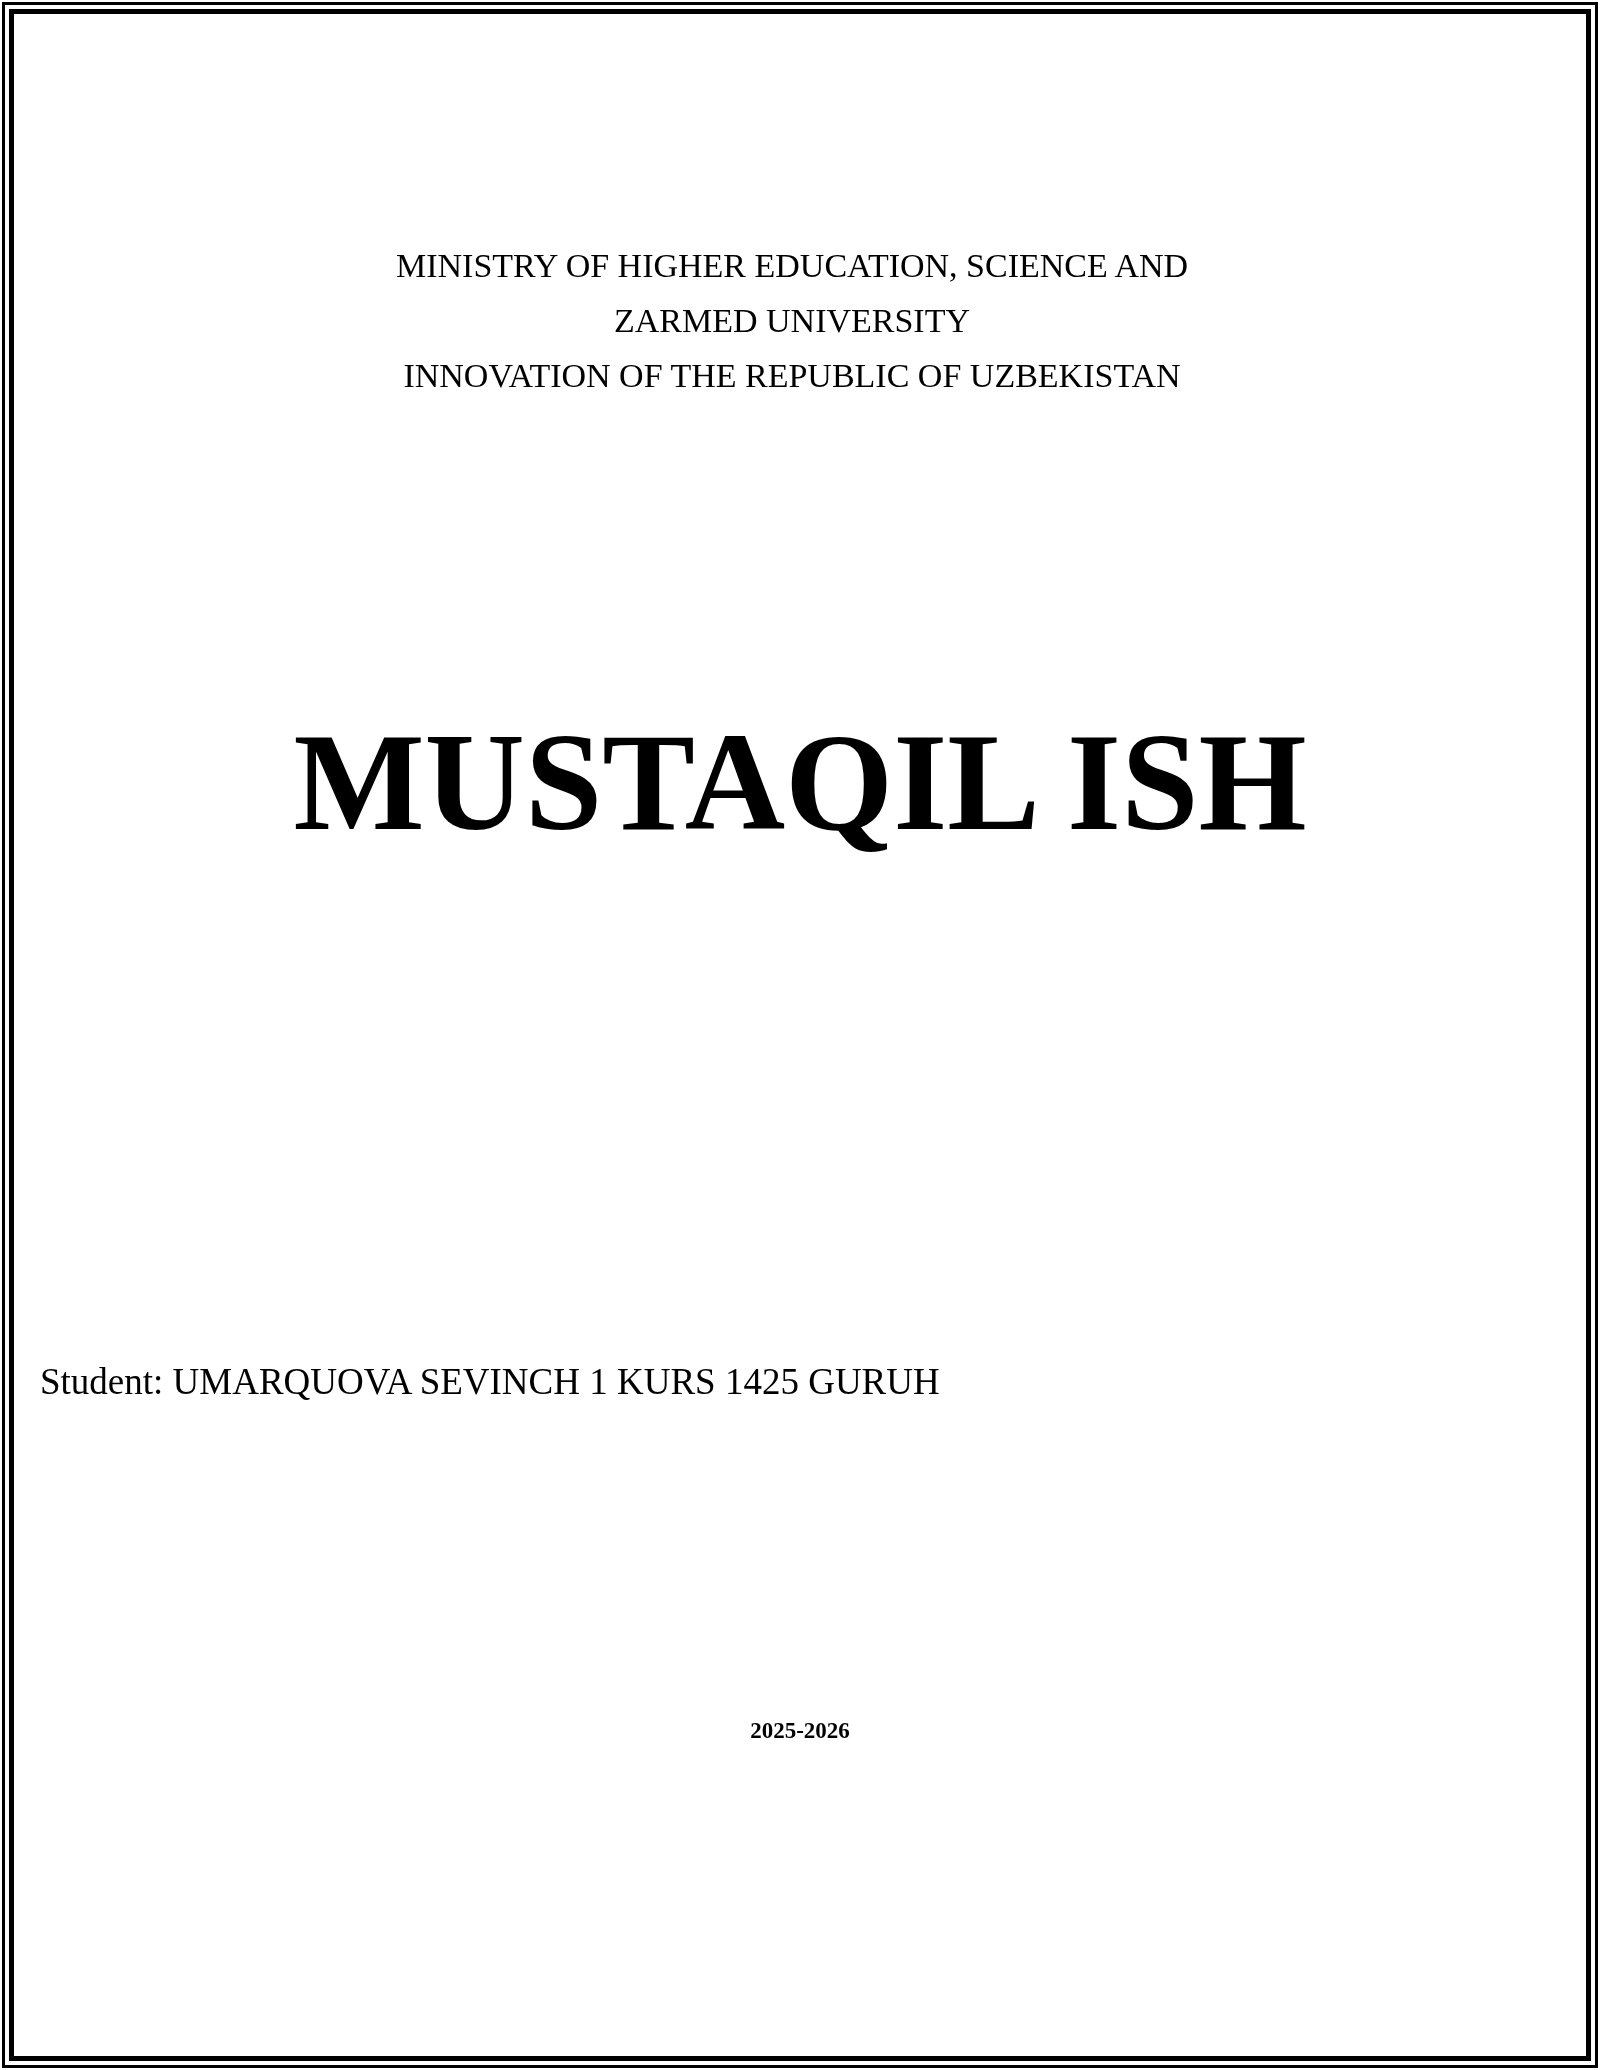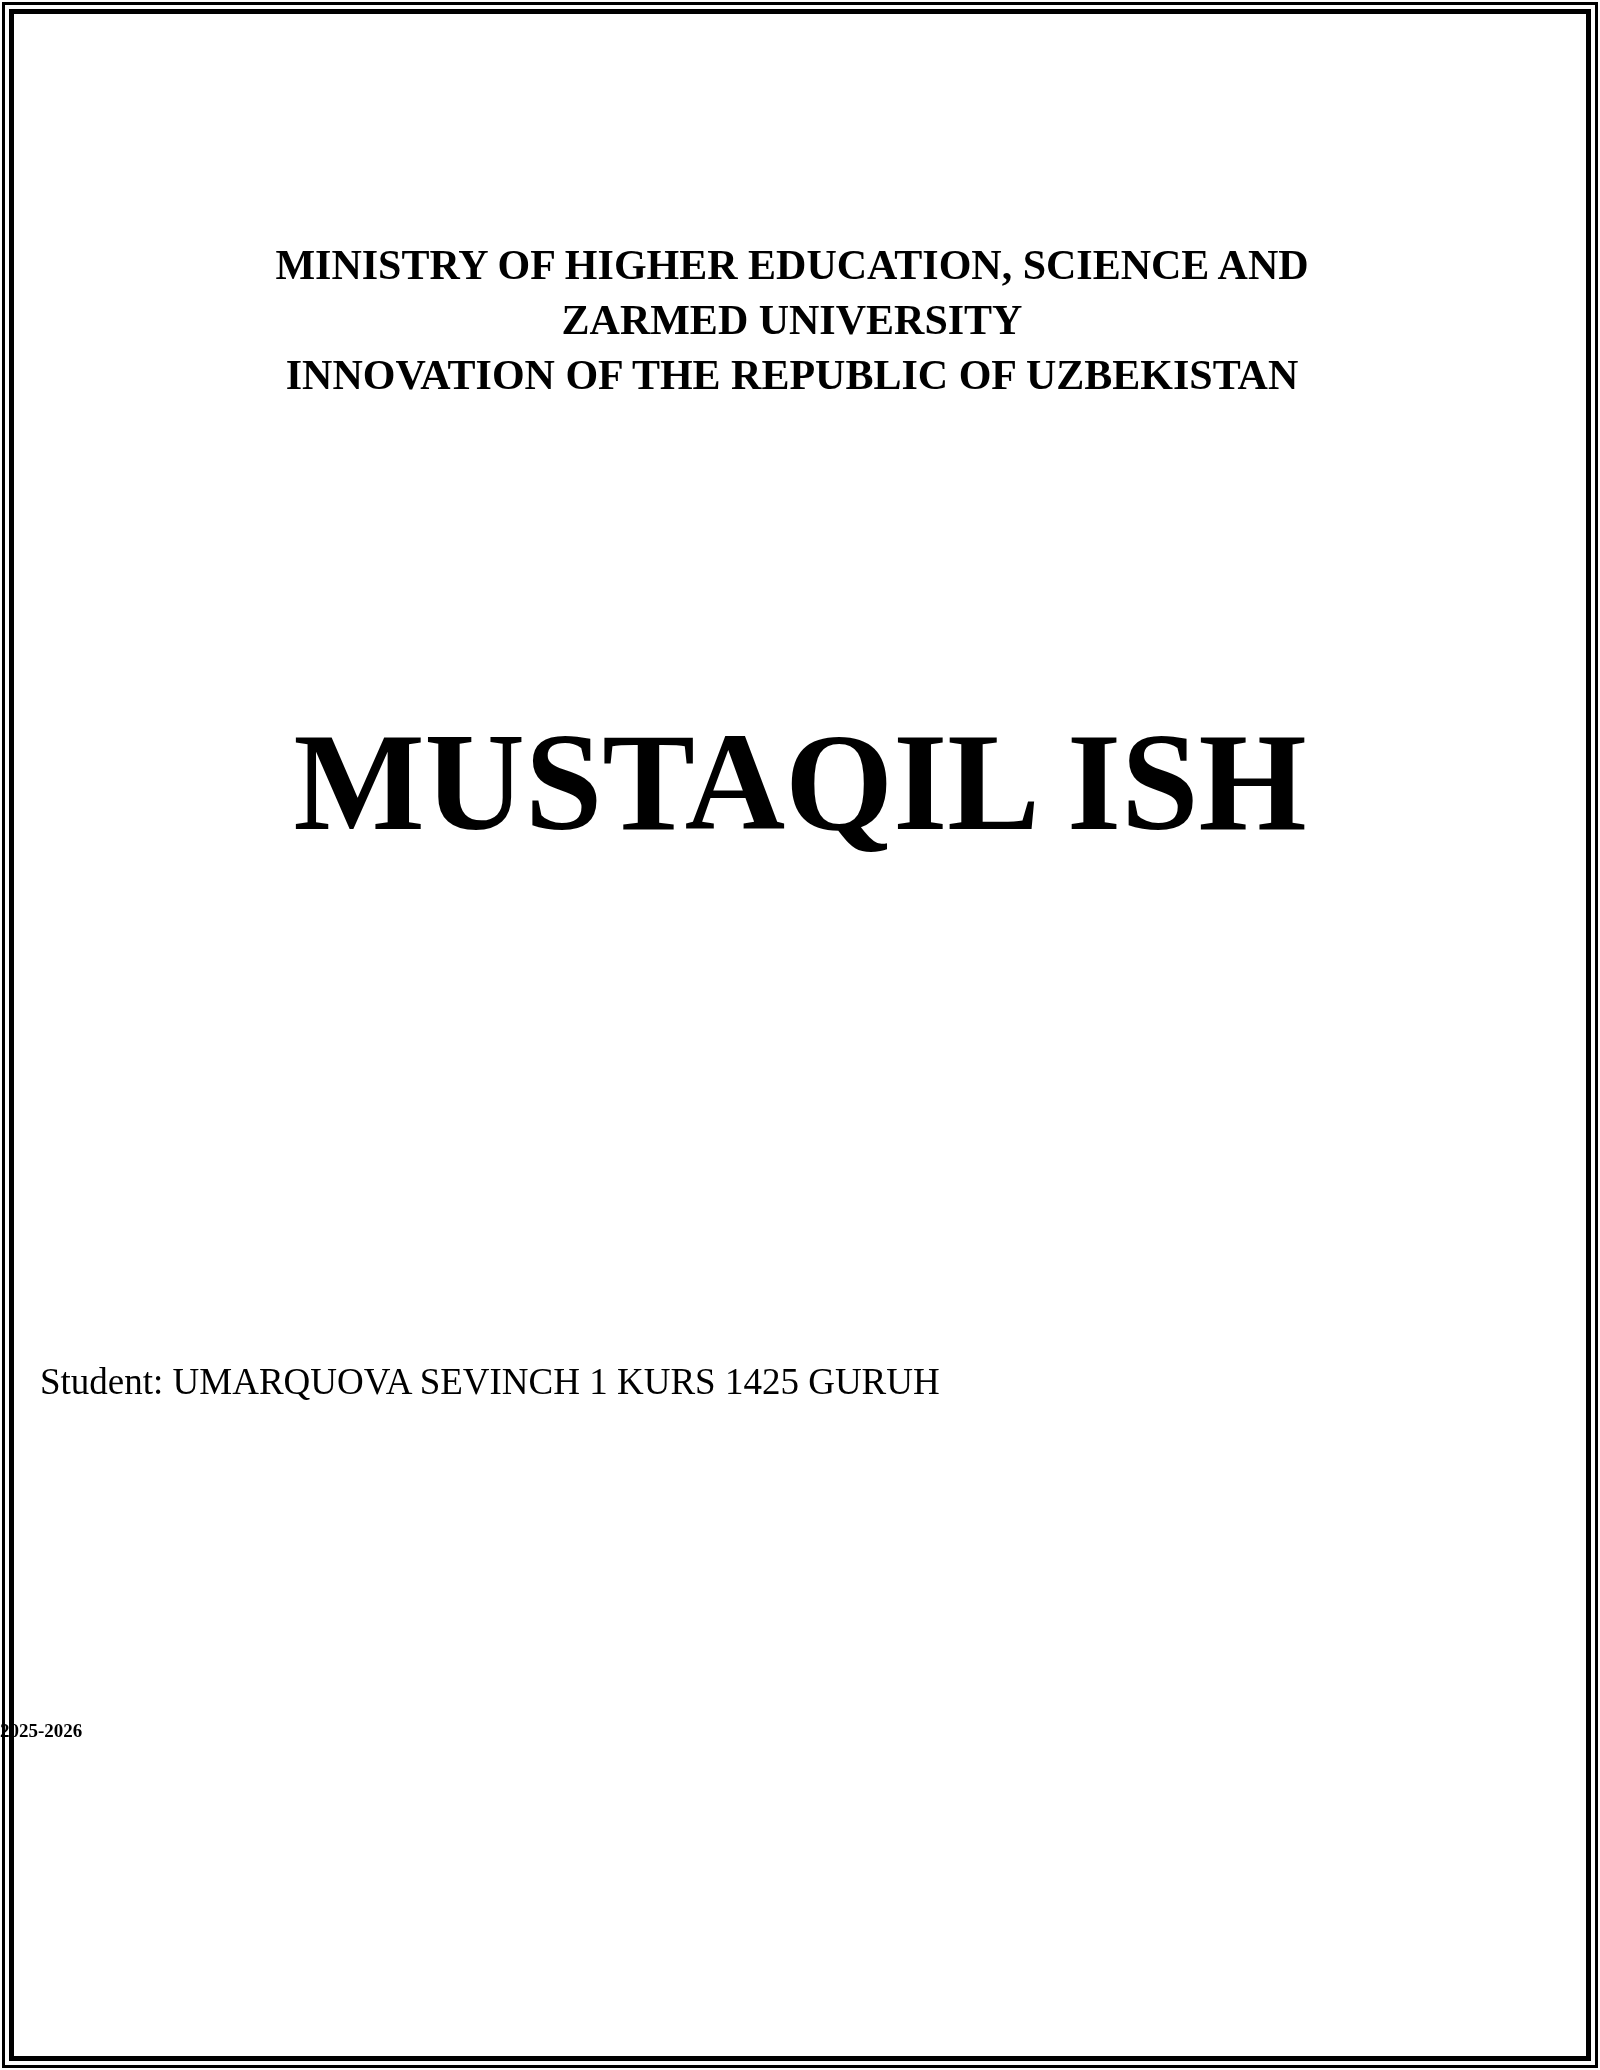--- a/index.html
+++ b/index.html
@@ -27,23 +27,23 @@
     inset: 9px;
     border: 5px solid #000000;
     pointer-events: none;
   }
   .ministry {
     position: absolute;
     top: 238px;
     left: 24px;
     right: 40px;
     text-align: center;
-    font-size: 42px;
+    font-size: 34px;
     line-height: 55px;
-    font-weight: bold;
+    font-weight: normal;
   }
   .doc-title {
     position: absolute;
     top: 697px;
     left: 0;
     right: 0;
     margin: 16px;
     text-align: center;
     font-size: 139px;
     line-height: 139px;
@@ -66,22 +66,22 @@
     right: 40px;
     text-align: left;
     font-size: 37px;
     line-height: 44px;
   }
   .year {
     position: absolute;
     top: 1715px;
     left: 0;
     right: 0;
-    text-align: left;
-    font-size: 19px;
+    text-align: center;
+    font-size: 23px;
     line-height: 32px;
     font-weight: bold;
   }
 </style>
 </head>
 <body>
 
 <div class="page">
   <div class="outer-frame"></div>
   <div class="inner-frame"></div>

